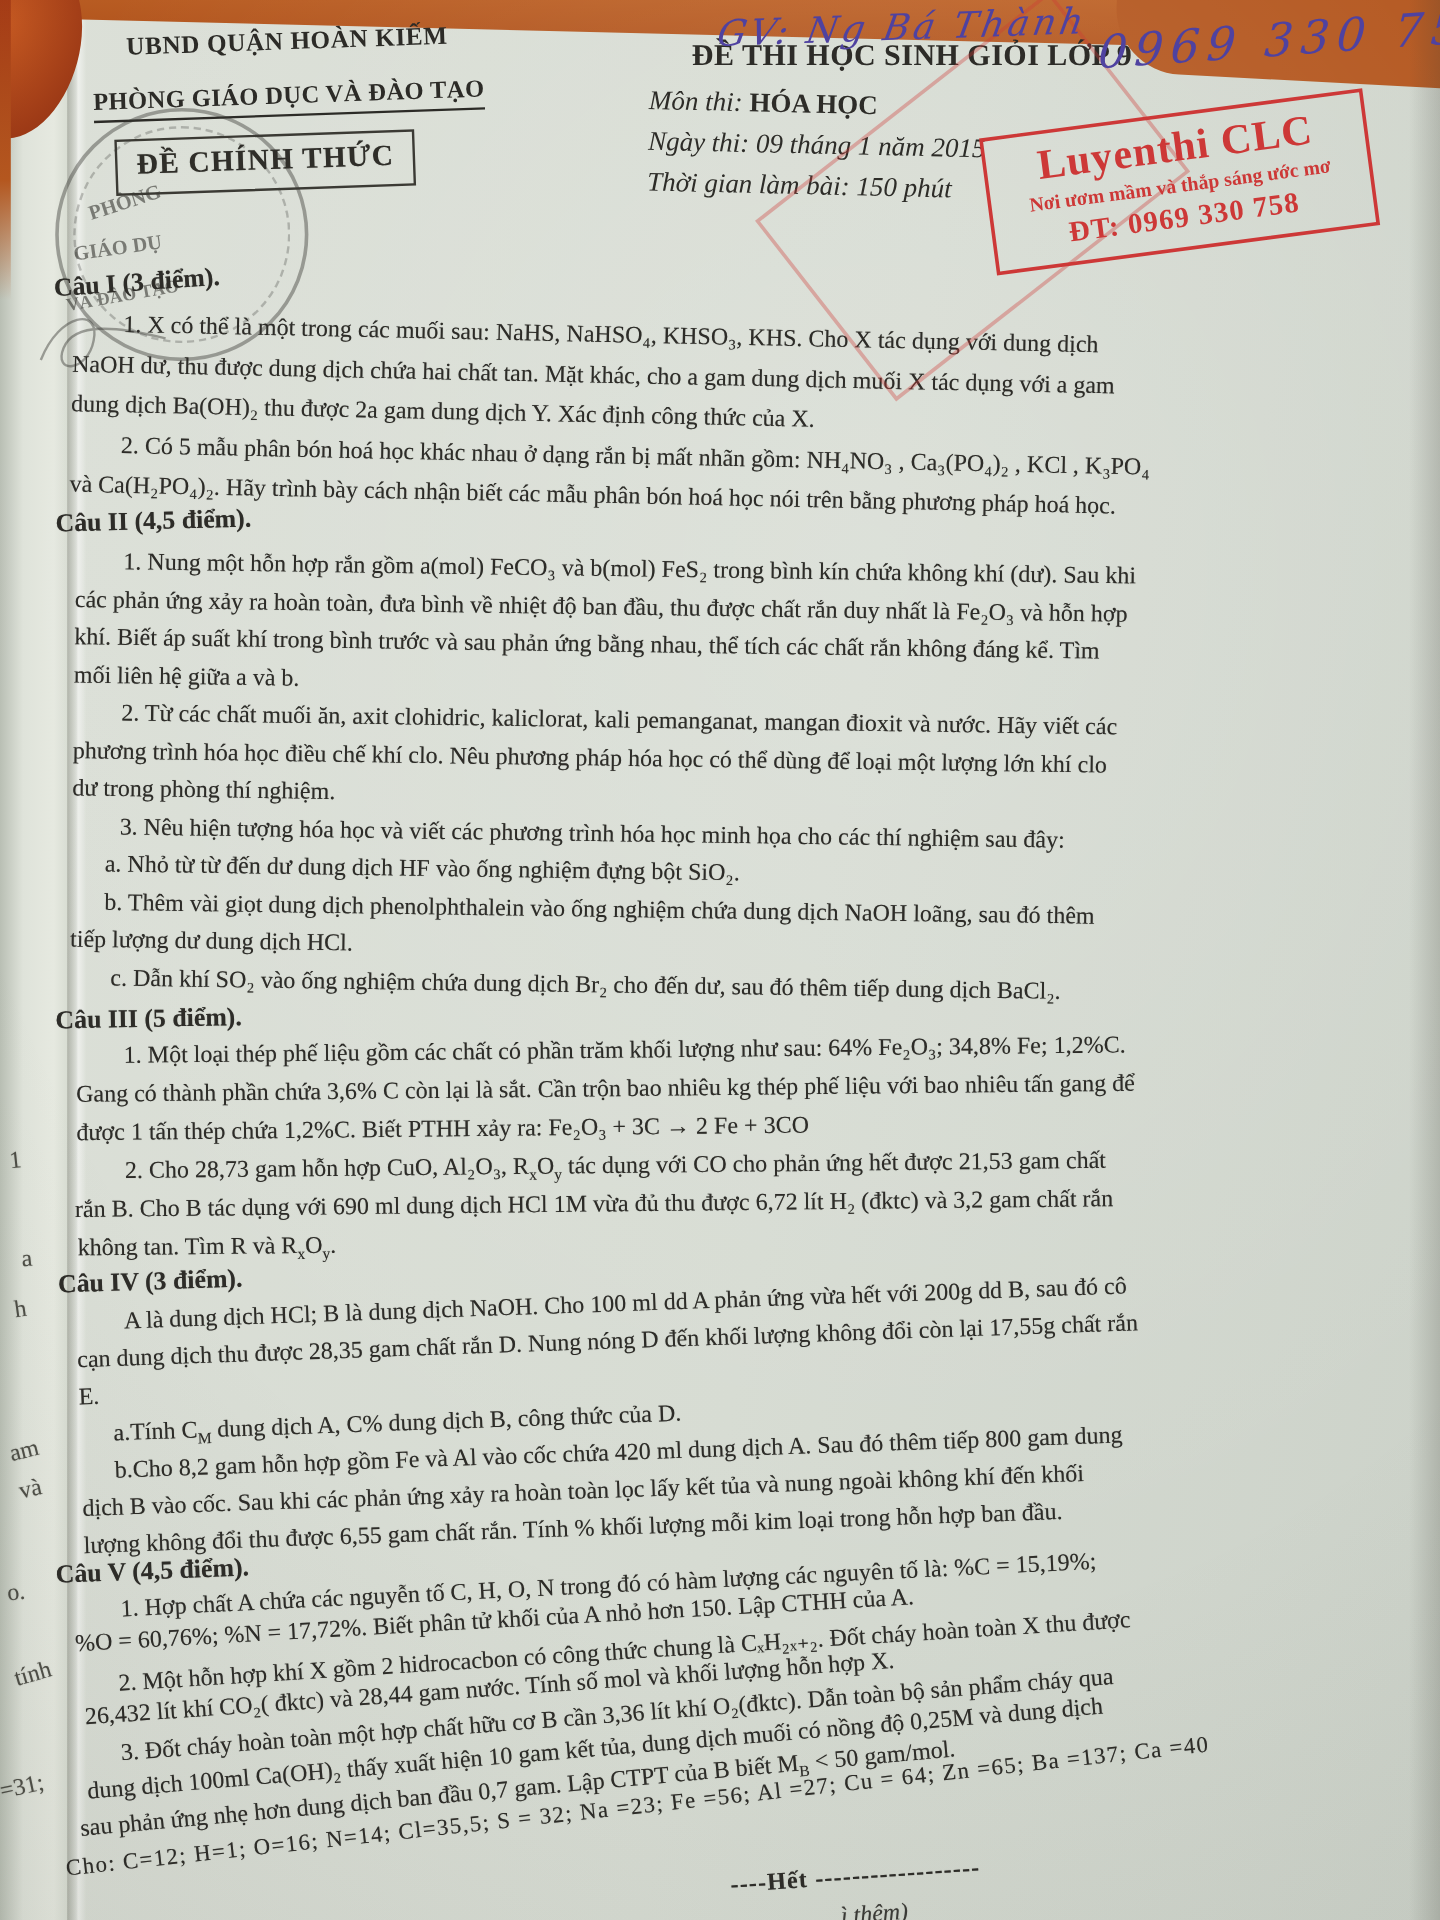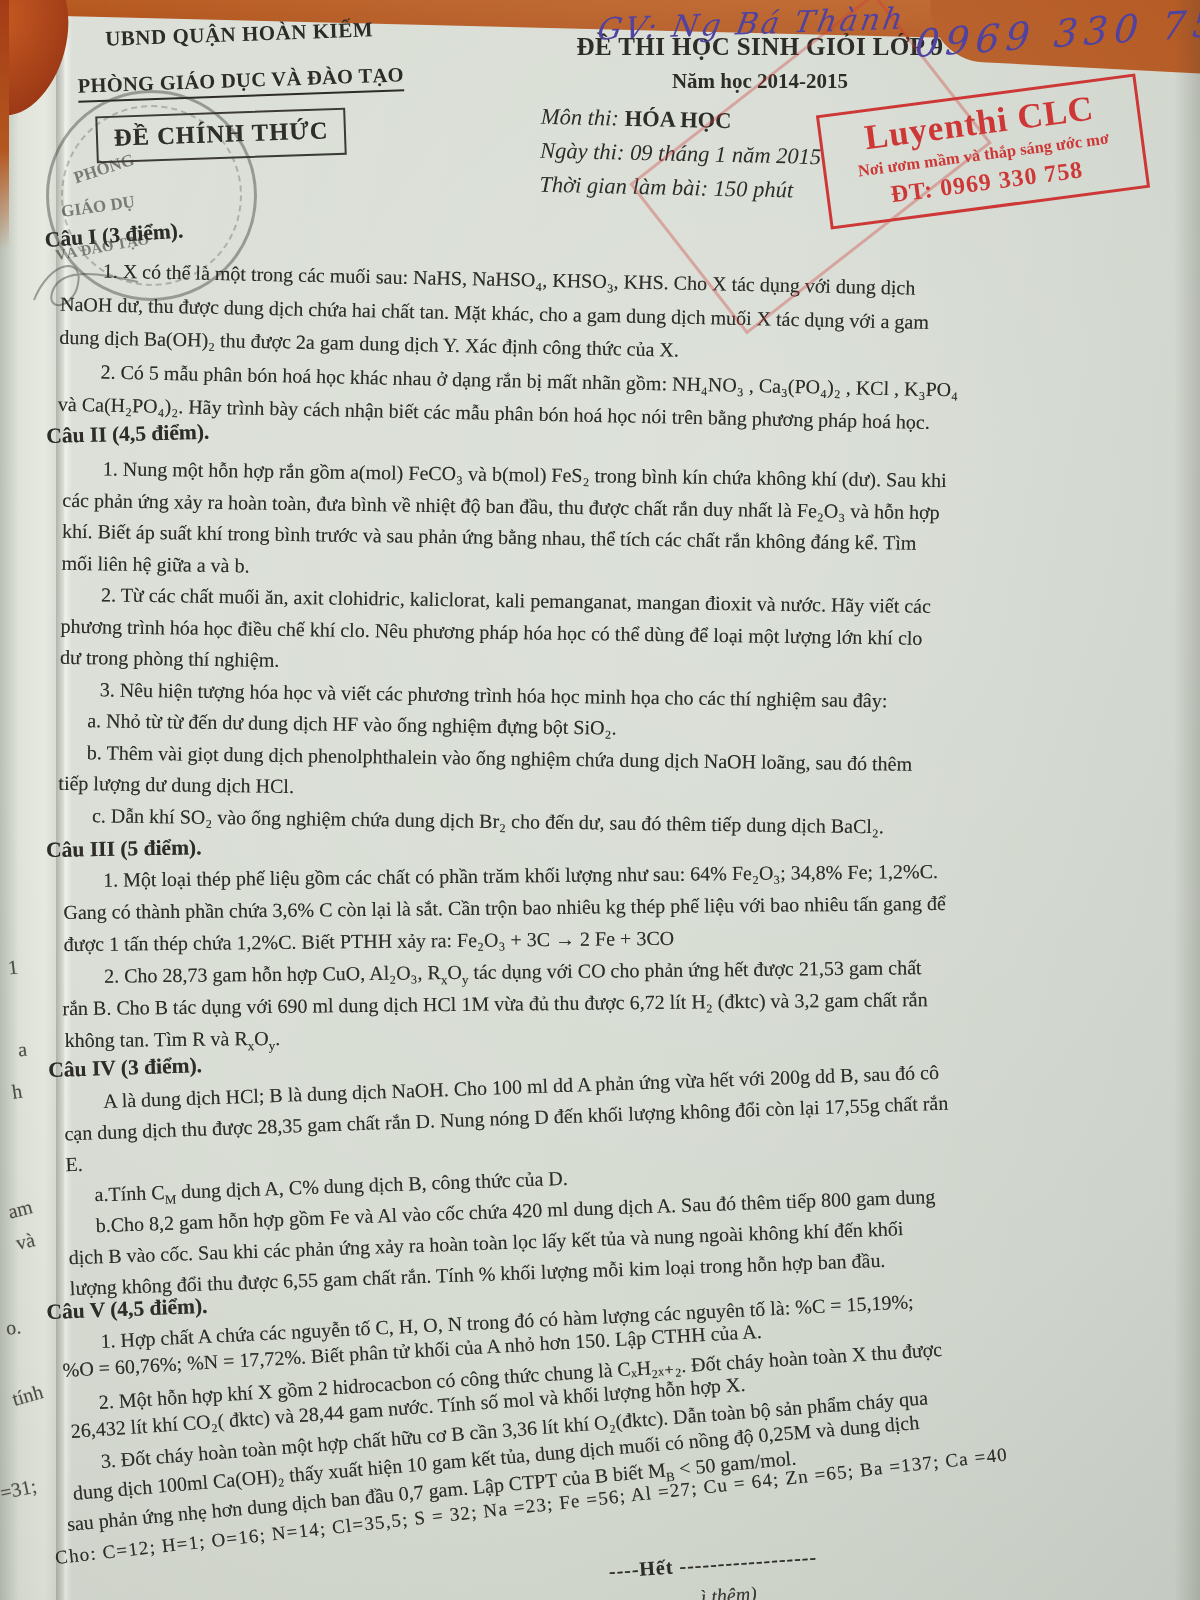--- a/index.html
+++ b/index.html
@@ -109,21 +109,20 @@
   <span class="rs-frag" style="left:12px;top:104px;font-size:17px;transform:rotate(-8deg);">GIÁO DỤ</span>
   <span class="rs-frag" style="left:6px;top:146px;font-size:15px;transform:rotate(-10deg);">VÀ ĐÀO TẠO</span>
 </div>
 <div class="abs official-box">ĐỀ CHÍNH THỨC</div>
 <svg class="abs scribble" width="130" height="70" viewBox="0 0 130 70">
   <path d="M8,52 C24,12 58,8 52,36 C47,62 18,64 27,42 C36,20 72,24 112,34" fill="none" stroke="rgba(60,60,55,.45)" stroke-width="2"></path>
 </svg>
 
 <div class="abs head-right">
   <div class="hr-title">ĐỀ THI HỌC SINH GIỎI LỚP 9</div>
-  <div class="hr-year">Năm học 2014-2015</div>
   <div class="subject-block">
     <div><span>Môn thi: </span><span class="subject-name">HÓA HỌC</span></div>
     <div>Ngày thi: 09 tháng 1 năm 2015</div>
     <div>Thời gian làm bài: 150 phút</div>
   </div>
 </div>
 
 <div class="abs hw hw1">GV: Ng Bá Thành</div>
 <div class="abs hw hw2">0969 330 758</div>
 

